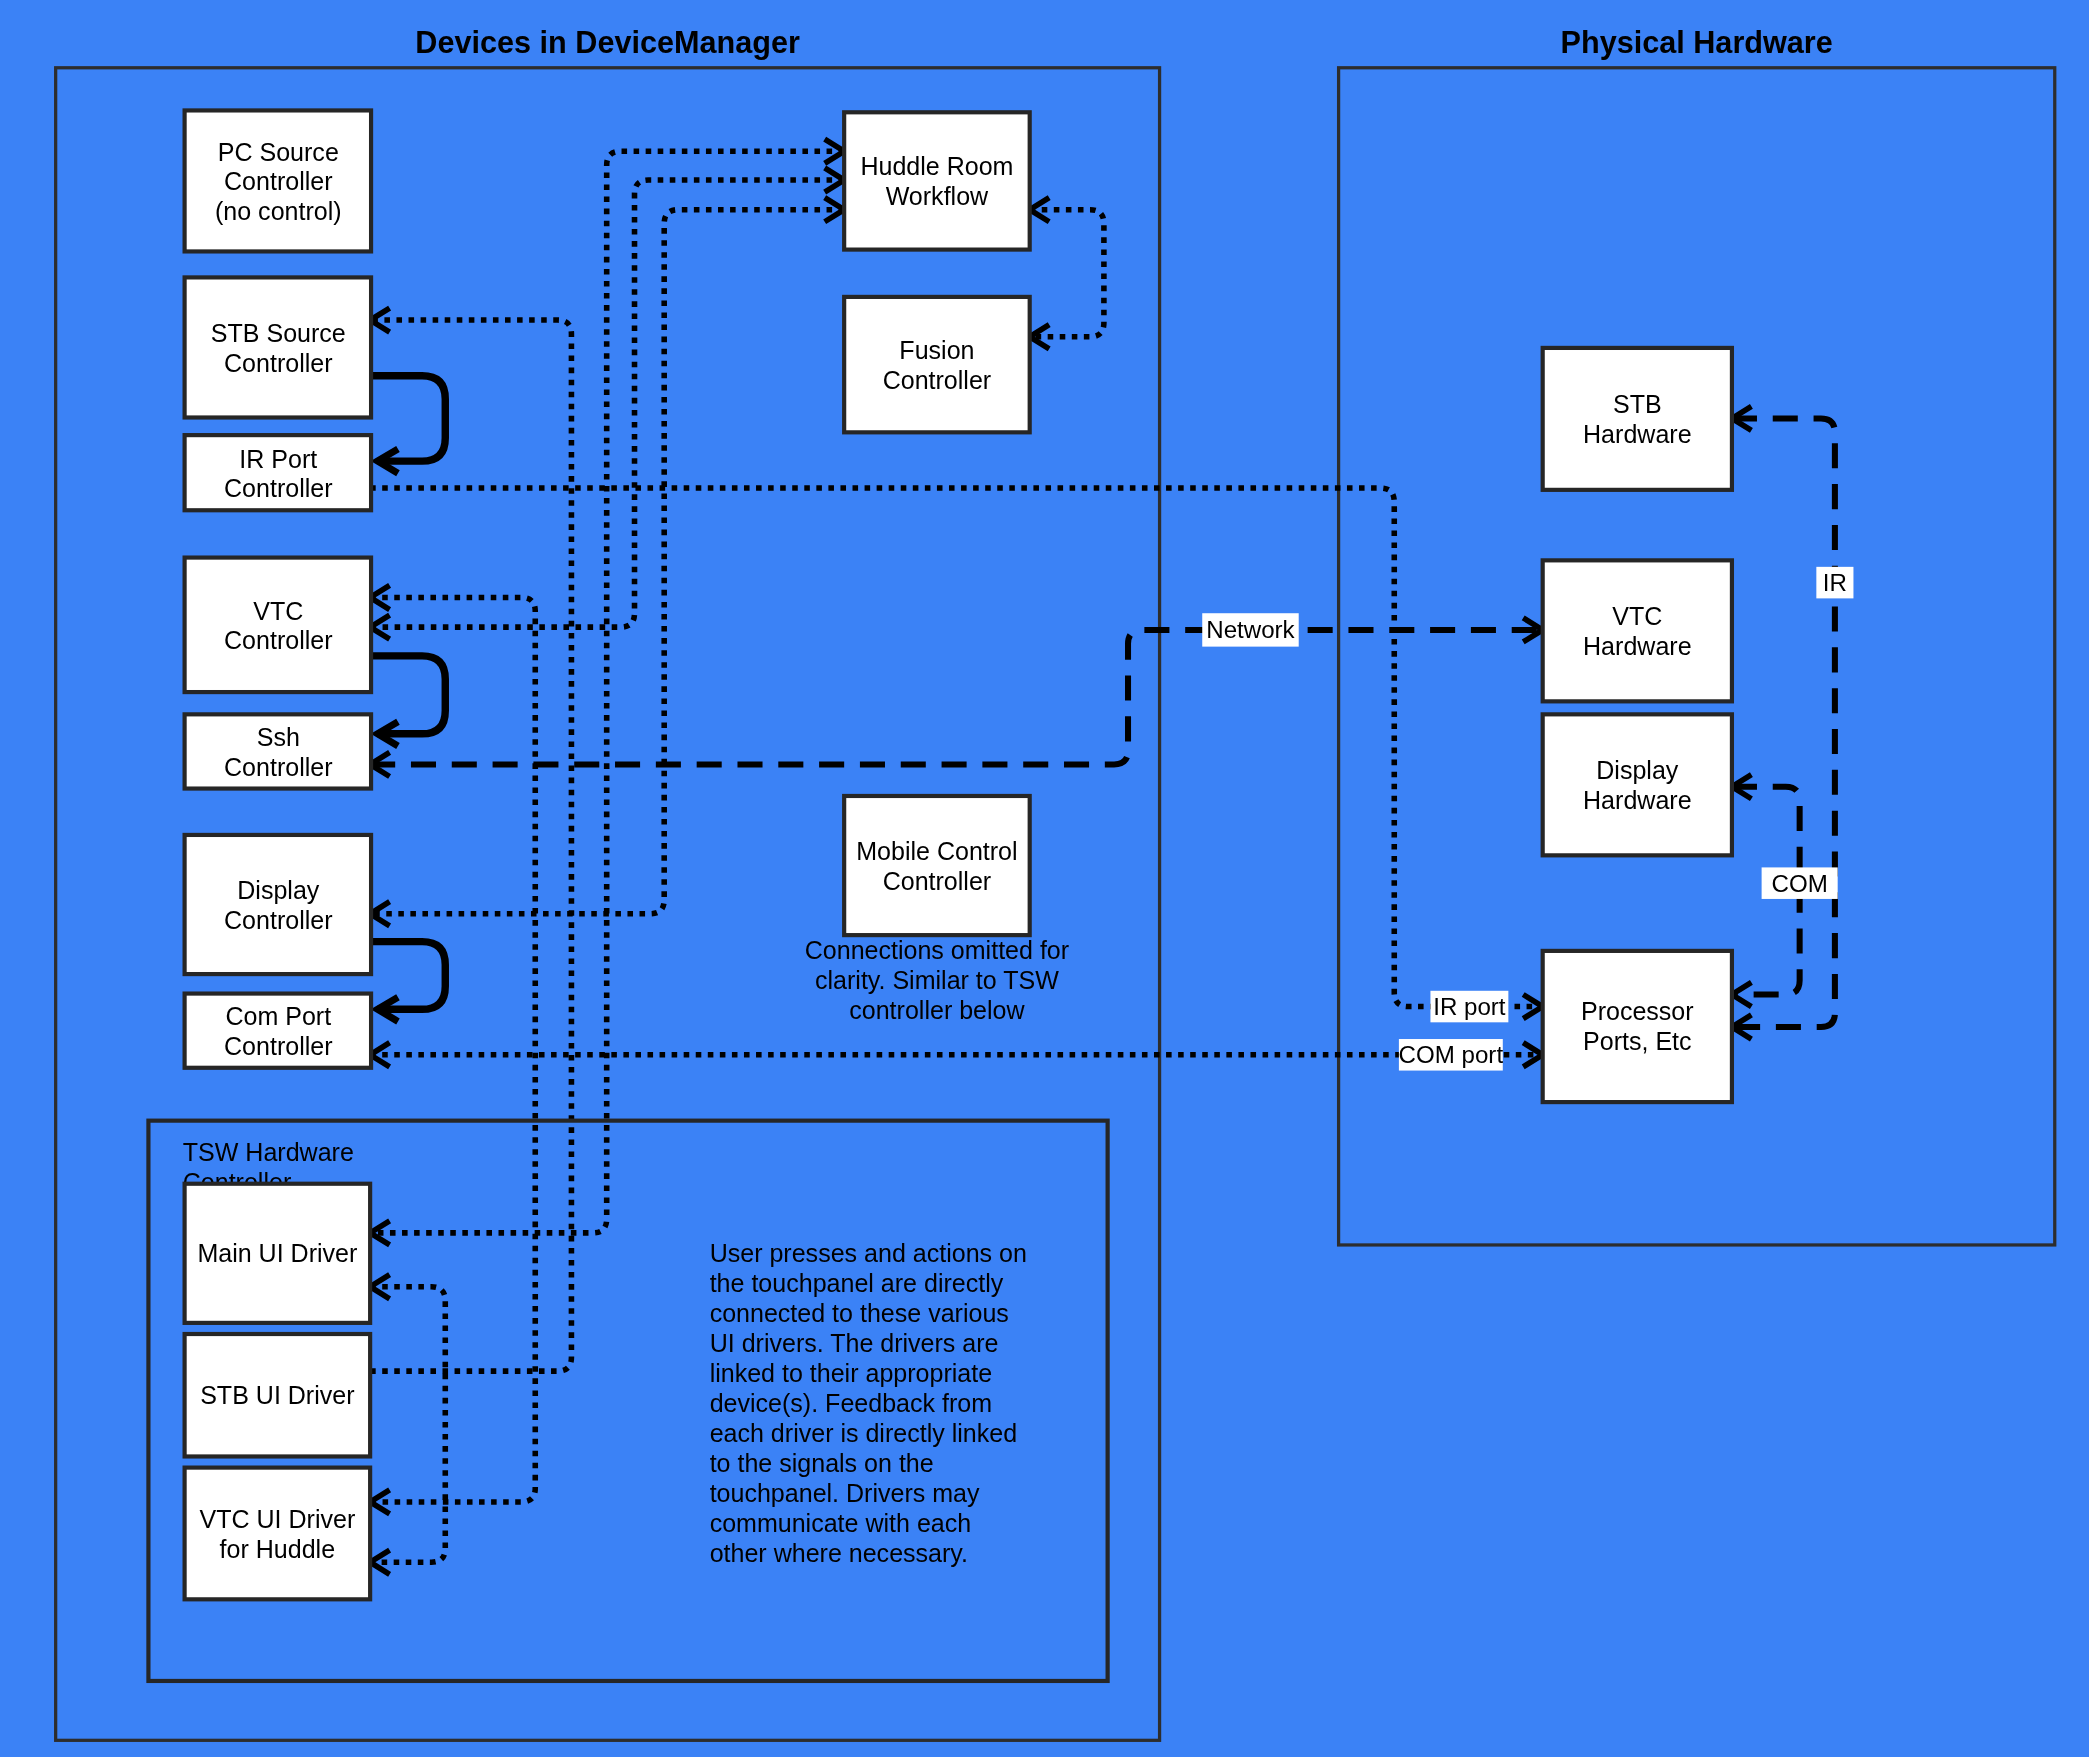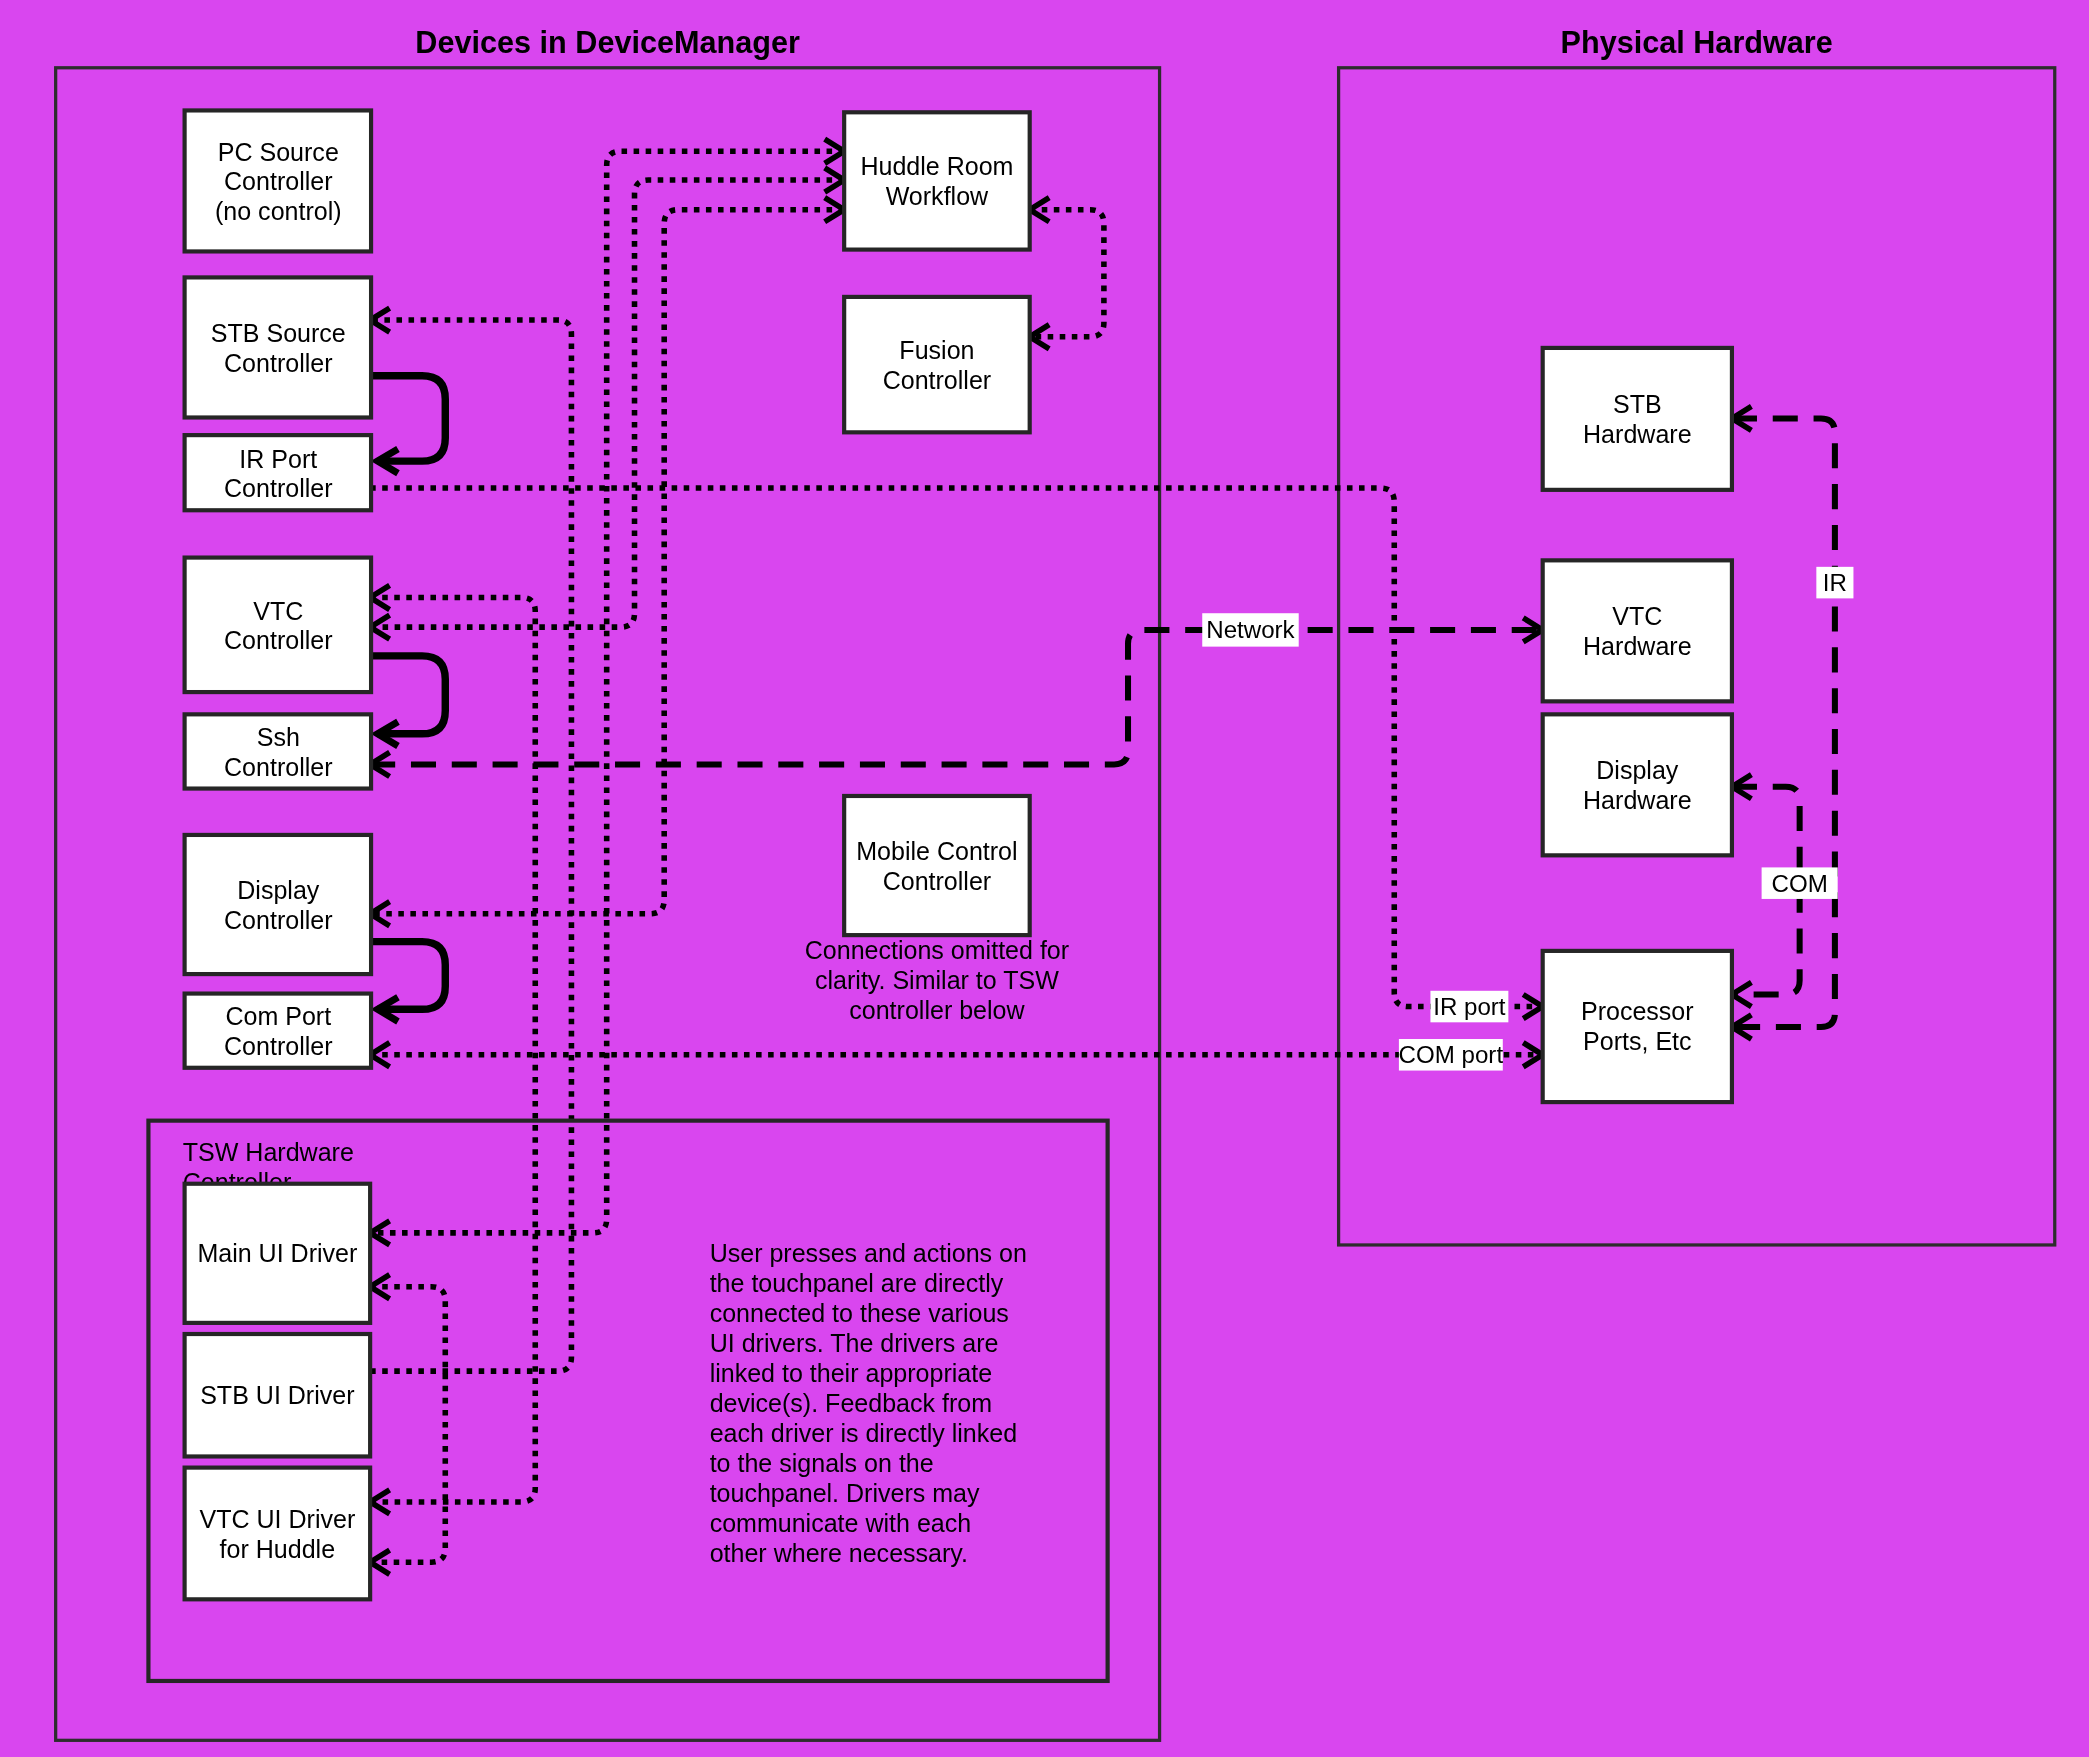--- a/index.html
+++ b/index.html
@@ -1,16 +1,16 @@
 <!DOCTYPE html>
 <html style="font-size:15px"><head>
 <meta charset="utf-8">
 <style>
   html,body{margin:0;padding:0;background:#ffffff;}
-  .canvas{width:2090px;height:1758px;position:relative;background:#d946ef;
+  .canvas{width:2090px;height:1758px;position:relative;background:#3b82f6;
           font-family:"Liberation Sans", sans-serif;}
   svg{display:block;}
   text{fill:#000000;font-family:"Liberation Sans", sans-serif;font-size:27px;}
   .title{font-size:33px;font-weight:bold;text-anchor:middle;}
   .blabel{text-anchor:middle;}
   .elabel{font-size:26px;text-anchor:middle;}
   .note{font-size:27px;}
   .cnote{font-size:27px;text-anchor:middle;}
   .outer{fill:none;stroke:#2d2d2d;stroke-width:3.5;}
   .ibox{fill:#ffffff;stroke:#262626;stroke-width:4.5;}

